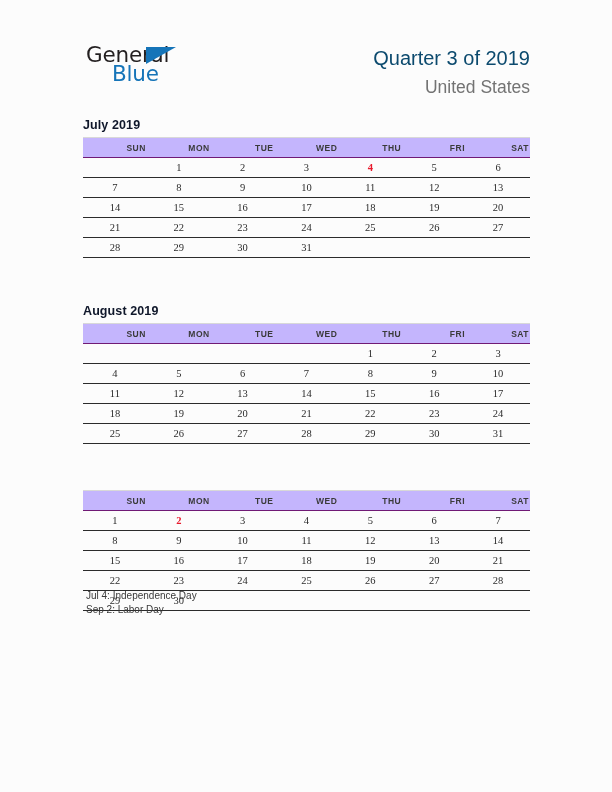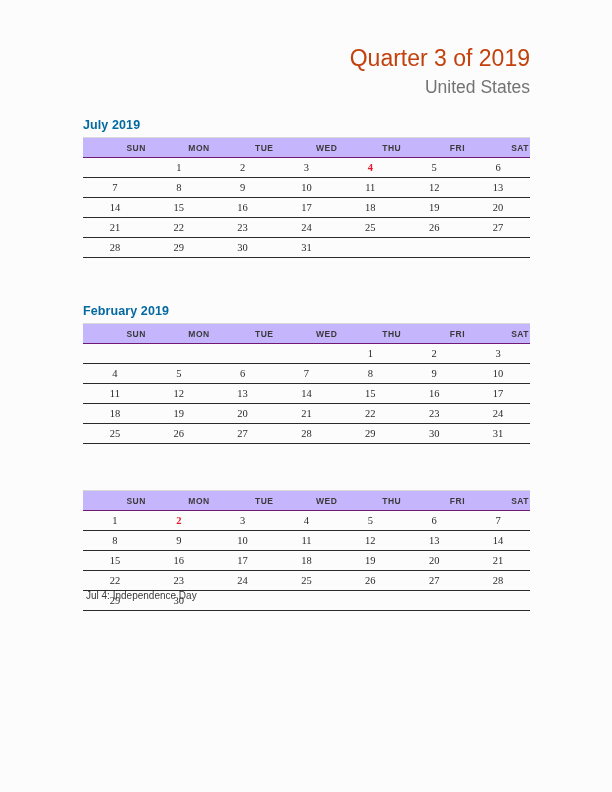--- a/index.html
+++ b/index.html
@@ -64,22 +64,22 @@
     border-right: 30px solid transparent;
   }
 
   .title-block {
     position: absolute;
     right: 82px;
     top: 44px;
     text-align: right;
   }
   .quarter-title {
-    font-size: 23px;
-    color: #c2410c;
+    font-size: 20px;
+    color: #0c4a6e;
     font-family: "Liberation Sans", sans-serif;
     font-weight: 400;
     line-height: 29px;
     white-space: nowrap;
   }
   .country-title {
     font-size: 17.5px;
     color: #737373;
     font-family: "Liberation Sans", sans-serif;
     font-weight: 400;
@@ -95,21 +95,21 @@
     top: 118px;
     width: 447px;
   }
   .month-block {
     width: 447px;
     margin-bottom: 32px;
   }
   .month-name {
     font-size: 12.5px;
     font-weight: bold;
-    color: #0369a1;
+    color: #0f172a;
     font-family: "Liberation Sans", sans-serif;
     padding-bottom: 5px;
     letter-spacing: 0.1px;
   }
 
   table.cal {
     width: 447px;
     border-collapse: collapse;
     table-layout: fixed;
   }
@@ -156,20 +156,25 @@
     color: #3a3a3a;
     font-family: "Liberation Sans", sans-serif;
     line-height: 13.5px;
   }
 </style>
 </head>
 <body>
 
 <div class="header">
 
+  <div class="logo">
+    <span class="logo-general">General</span>
+    <span class="logo-flag"></span>
+    <span class="logo-blue">Blue</span>
+  </div>
 
   <div class="title-block">
     <div class="quarter-title">Quarter 3 of 2019</div>
     <div class="country-title">United States</div>
   </div>
 
 </div>
 
 <div class="months" id="months-container">
     <div class="month-block">
@@ -238,21 +243,21 @@
             <td>&nbsp;</td>
             <td>&nbsp;</td>
             <td>&nbsp;</td>
             <td>&nbsp;</td>
             <td>&nbsp;</td>
           </tr>
         </tbody>
       </table>
     </div>
     <div class="month-block">
-      <div class="month-name">February 2019</div>
+      <div class="month-name">August 2019</div>
       <table class="cal">
         <thead>
           <tr>
             <th>SUN</th>
             <th>MON</th>
             <th>TUE</th>
             <th>WED</th>
             <th>THU</th>
             <th>FRI</th>
             <th>SAT</th>
@@ -384,13 +389,14 @@
             <td>&nbsp;</td>
             <td>&nbsp;</td>
           </tr>
         </tbody>
       </table>
     </div>
   </div>
 
 <div class="notes" id="notes-container">
     <div class="note-line">Jul 4: Independence Day</div>
+    <div class="note-line">Sep 2: Labor Day</div>
   </div>
 
 </body></html>

